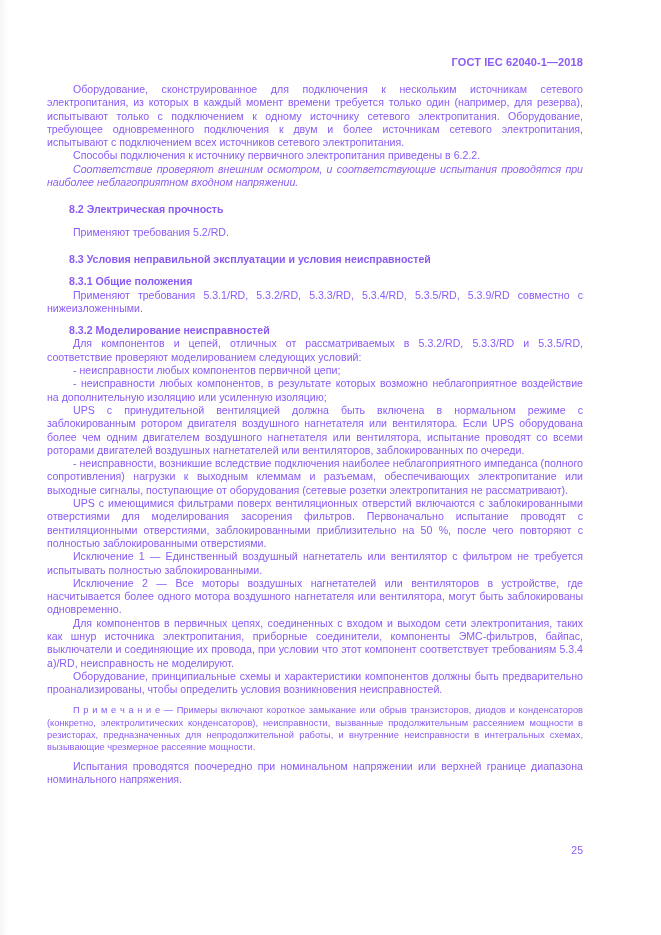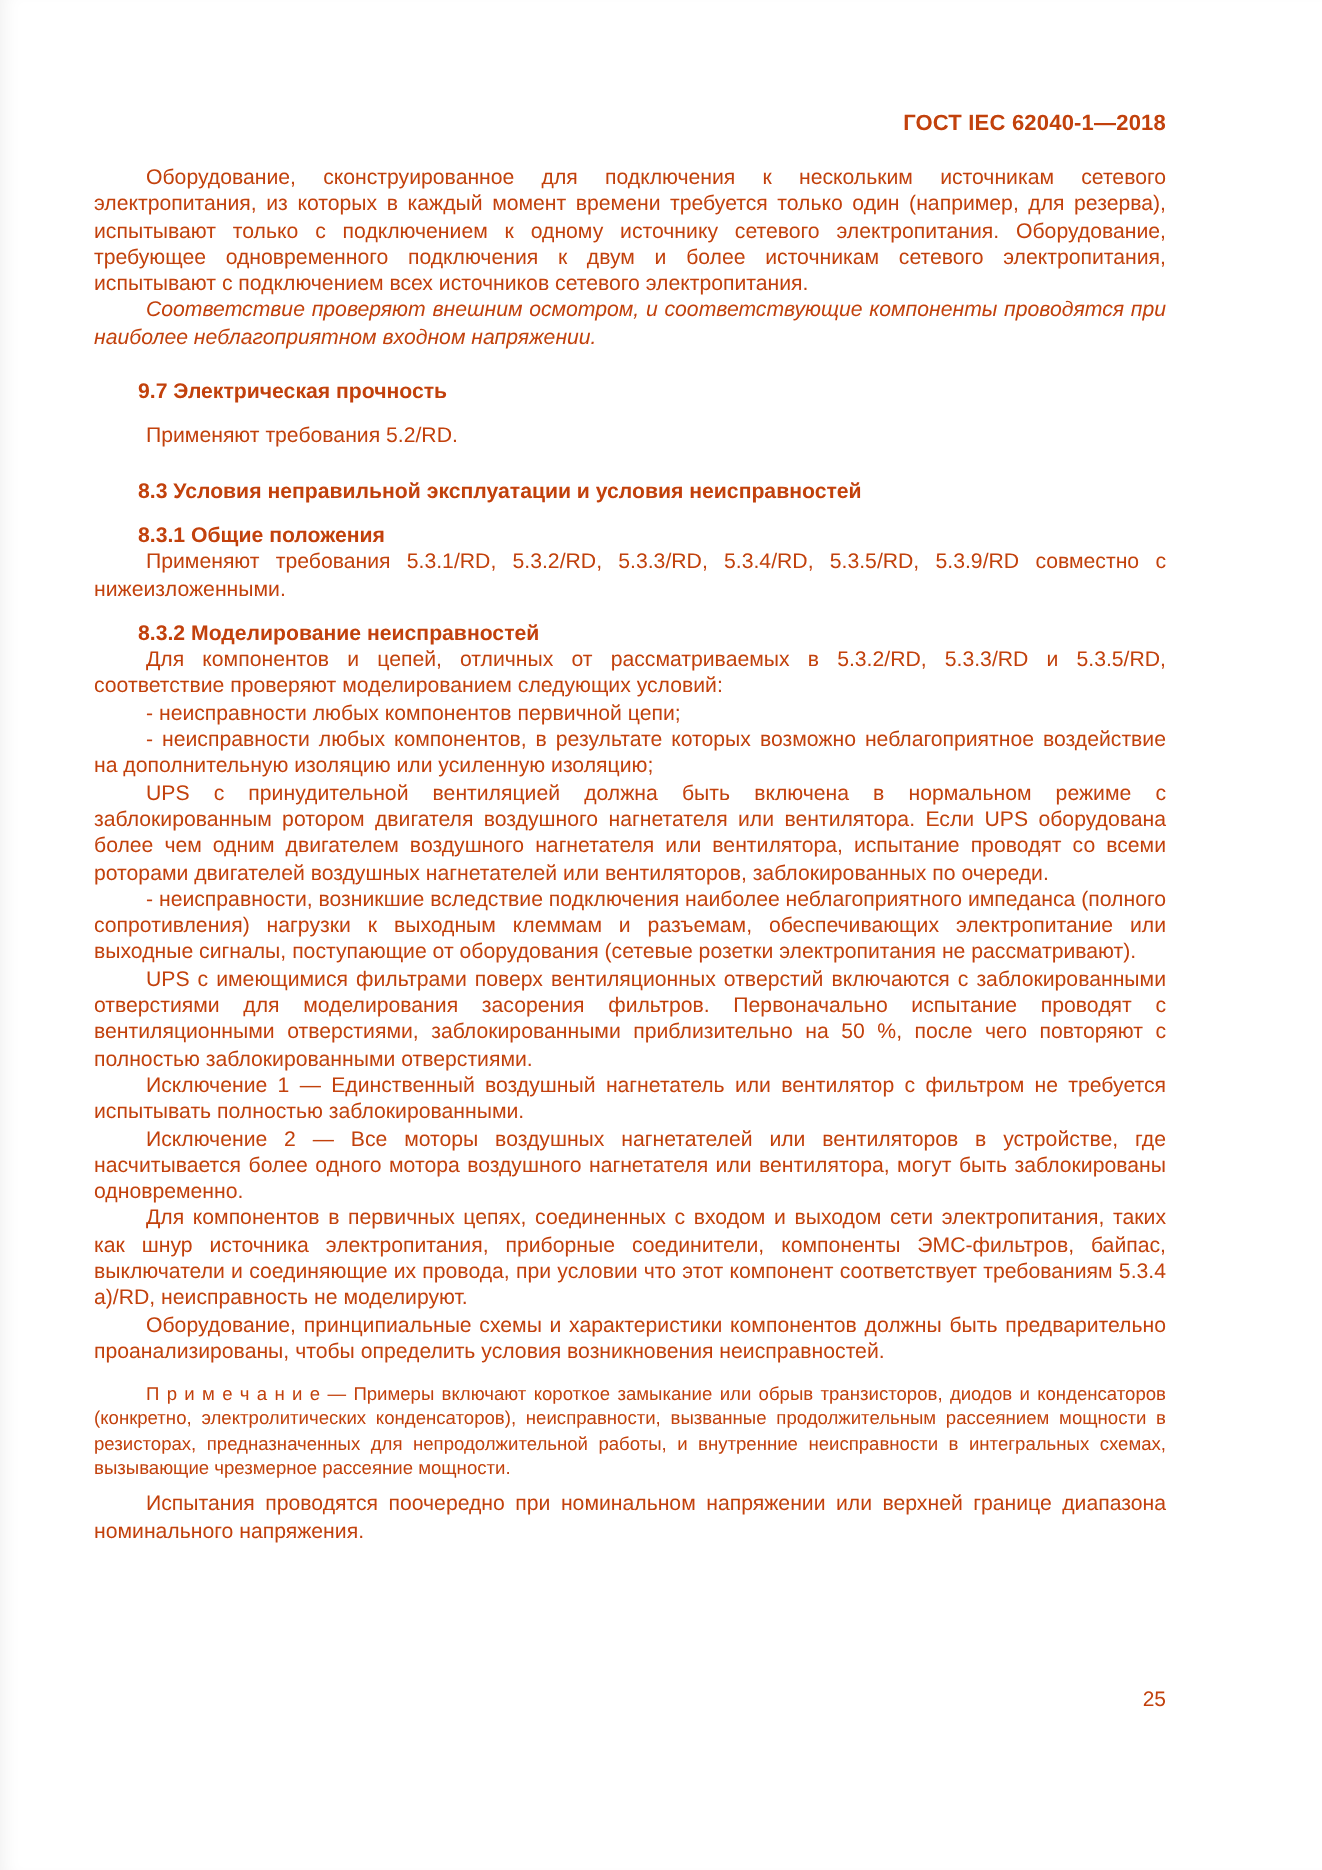--- a/index.html
+++ b/index.html
@@ -6,21 +6,21 @@
     margin: 0;
     padding: 0;
     background: #ffffff;
   }
   .page {
     position: relative;
     width: 661px;
     height: 935px;
     background: #ffffff;
     font-family: "Liberation Sans", "DejaVu Sans", sans-serif;
-    color: #c2410c;
+    color: #8b5cf6;
     overflow: hidden;
     box-shadow: inset 8px 0 10px -7px rgba(0,0,0,0.07);
   }
   .header {
     position: absolute;
     top: 56px;
     left: 47px;
     width: 536px;
     text-align: right;
     font-weight: bold;
@@ -72,22 +72,23 @@
 <body>
 
 <div class="page">
 
   <div class="header">
     <span>ГОСТ IEC 62040-1—2018</span>
   </div>
 
   <div class="content">
     <p>Оборудование, сконструированное для подключения к нескольким источникам сетевого электропитания, из которых в каждый момент времени требуется только один (например, для резерва), испытывают только с подключением к одному источнику сетевого электропитания. Оборудование, требующее одновременного подключения к двум и более источникам сетевого электропитания, испытывают с подключением всех источников сетевого электропитания.</p>
-    <p class="italic">Соответствие проверяют внешним осмотром, и соответствующие компоненты проводятся при наиболее неблагоприятном входном напряжении.</p>
-    <p class="h2">9.7 Электрическая прочность</p>
+    <p>Способы подключения к источнику первичного электропитания приведены в 6.2.2.</p>
+    <p class="italic">Соответствие проверяют внешним осмотром, и соответствующие испытания проводятся при наиболее неблагоприятном входном напряжении.</p>
+    <p class="h2">8.2 Электрическая прочность</p>
     <p>Применяют требования 5.2/RD.</p>
     <p class="h2">8.3 Условия неправильной эксплуатации и условия неисправностей</p>
     <p class="h3">8.3.1 Общие положения</p>
     <p>Применяют требования 5.3.1/RD, 5.3.2/RD, 5.3.3/RD, 5.3.4/RD, 5.3.5/RD, 5.3.9/RD совместно с нижеизложенными.</p>
     <p class="h3">8.3.2 Моделирование неисправностей</p>
     <p>Для компонентов и цепей, отличных от рассматриваемых в 5.3.2/RD, 5.3.3/RD и 5.3.5/RD, соответствие проверяют моделированием следующих условий:</p>
     <p>- неисправности любых компонентов первичной цепи;</p>
     <p>- неисправности любых компонентов, в результате которых возможно неблагоприятное воздействие на дополнительную изоляцию или усиленную изоляцию;</p>
     <p>UPS с принудительной вентиляцией должна быть включена в нормальном режиме с заблокированным ротором двигателя воздушного нагнетателя или вентилятора. Если UPS оборудована более чем одним двигателем воздушного нагнетателя или вентилятора, испытание проводят со всеми роторами двигателей воздушных нагнетателей или вентиляторов, заблокированных по очереди.</p>
     <p>- неисправности, возникшие вследствие подключения наиболее неблагоприятного импеданса (полного сопротивления) нагрузки к выходным клеммам и разъемам, обеспечивающих электропитание или выходные сигналы, поступающие от оборудования (сетевые розетки электропитания не рассматривают).</p>

